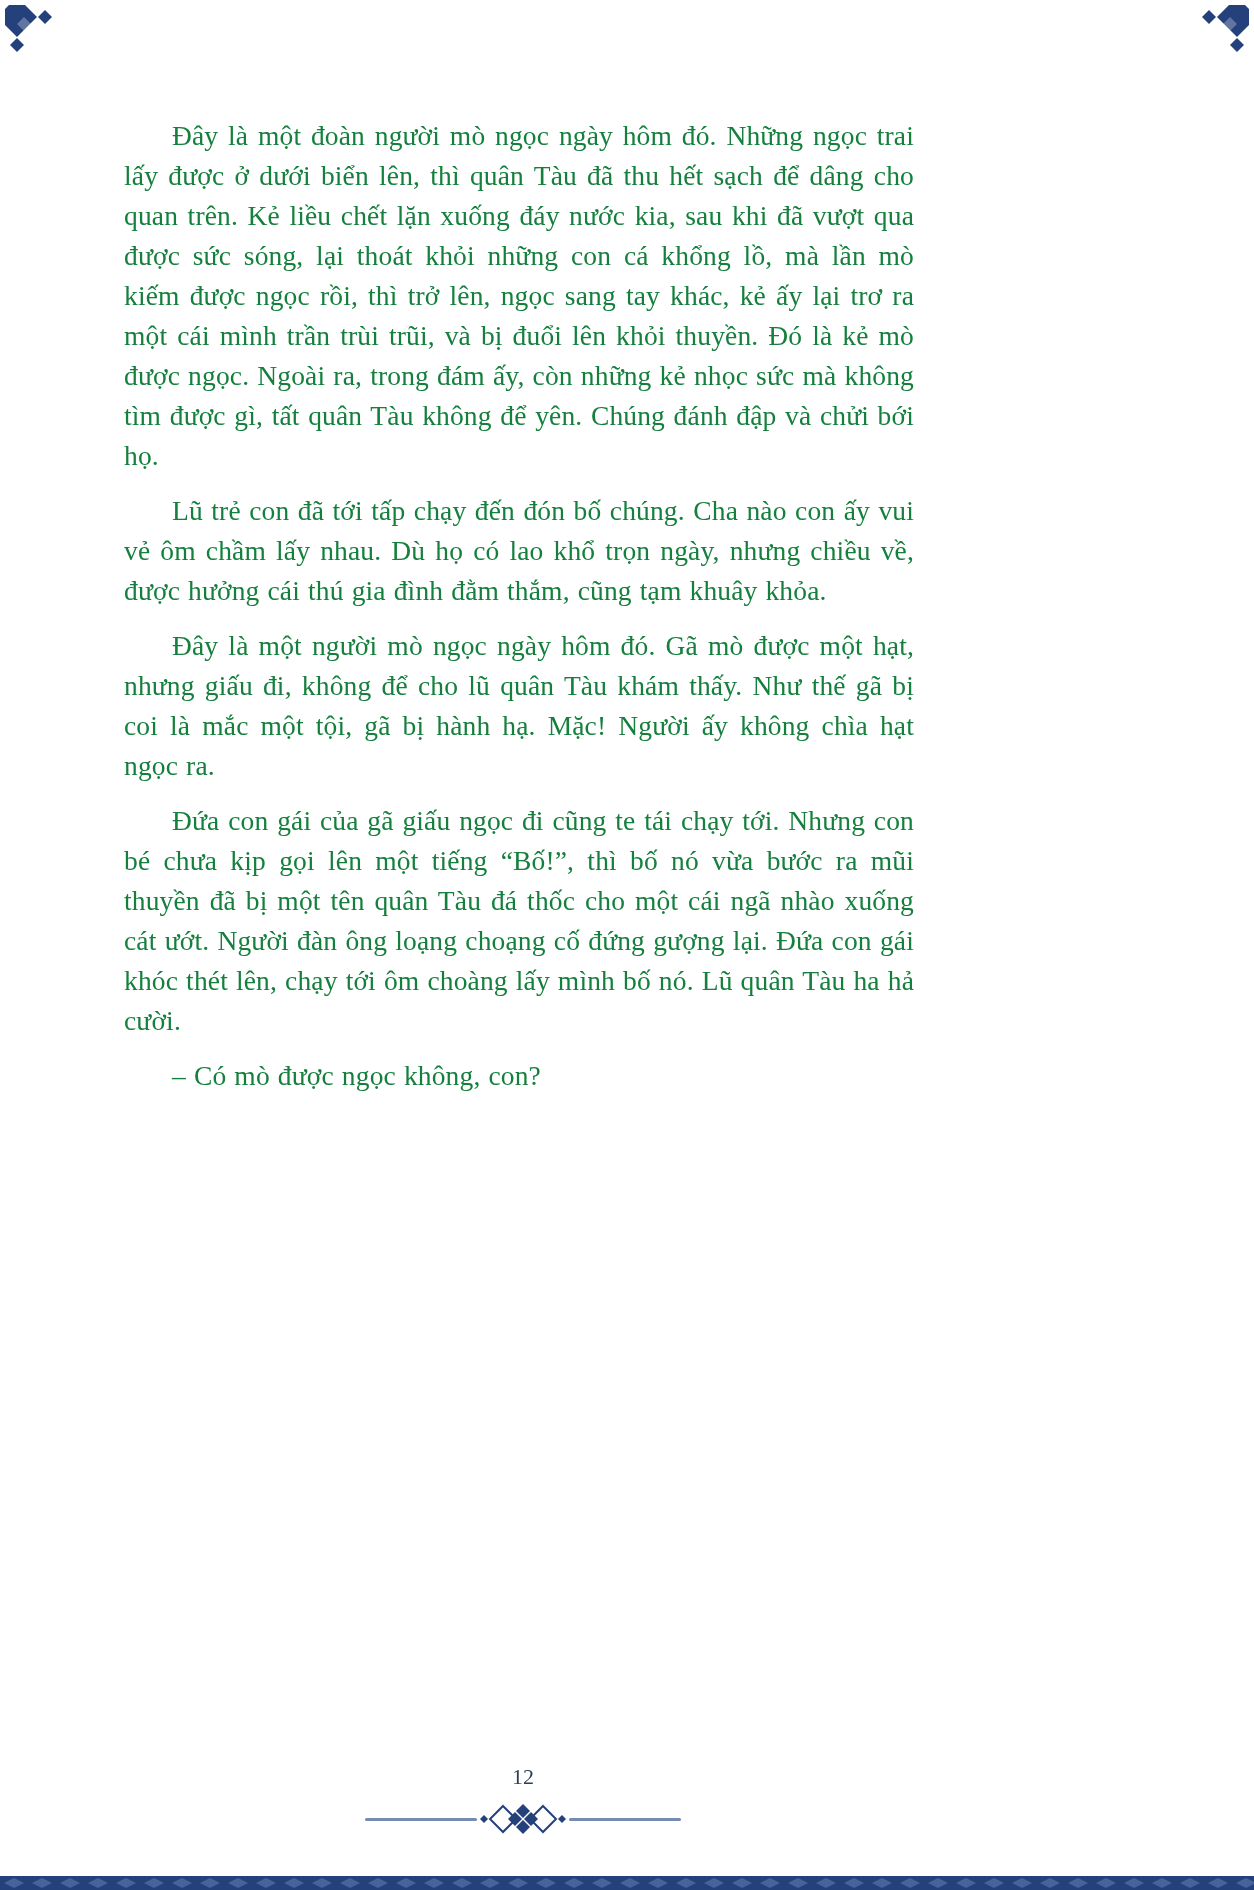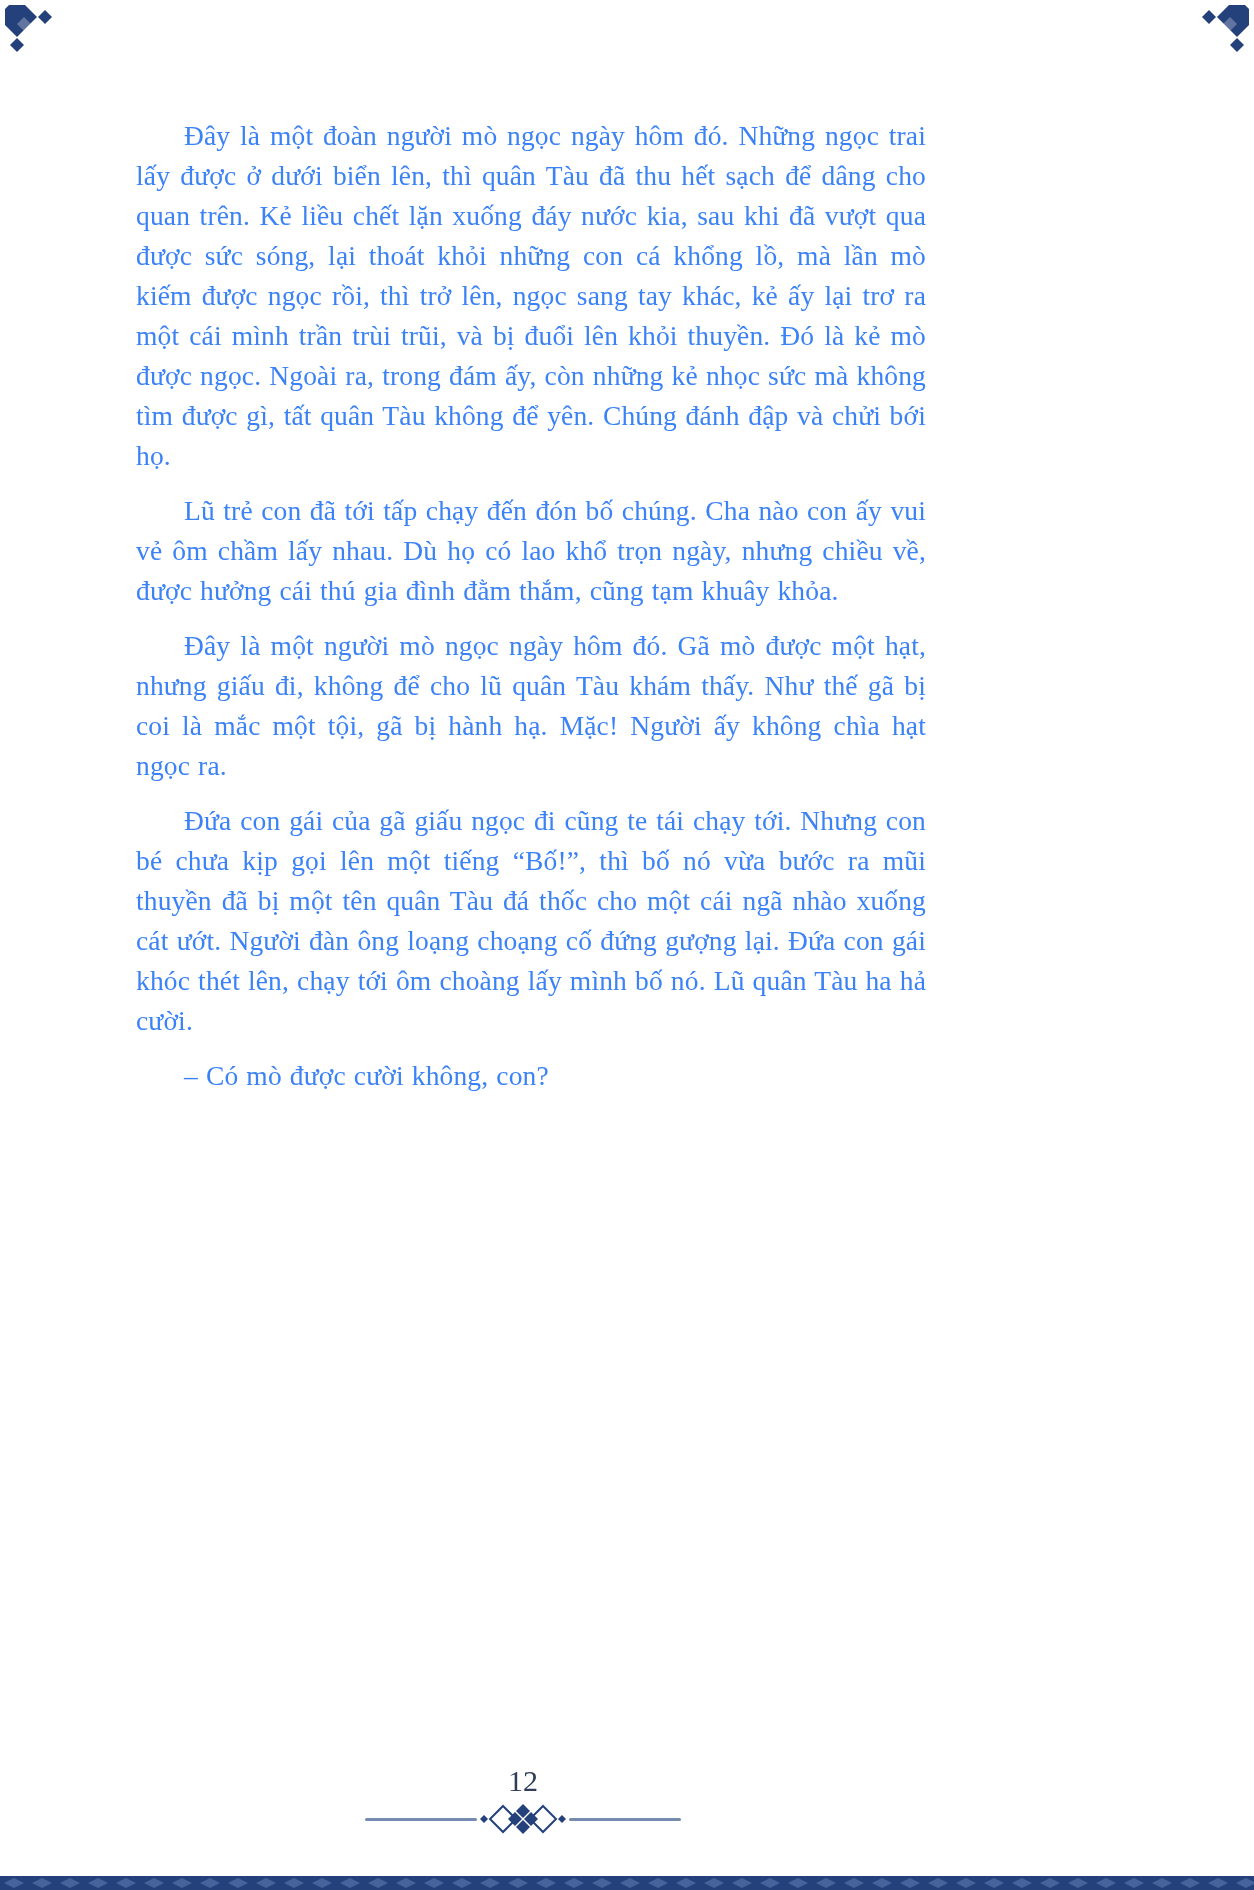--- a/index.html
+++ b/index.html
@@ -10,41 +10,41 @@
     background: #ffffff;
     font-family: "Liberation Serif", "DejaVu Serif", serif;
     overflow: hidden;
   }
   .page {
     position: absolute;
     inset: 0;
   }
   .text-block {
     position: absolute;
-    left: 136px;
+    left: 124px;
     top: 116px;
     width: 790px;
-    color: #3b82f6;
+    color: #15803d;
   }
   .text-block p {
     margin: 0 0 15px 0;
     font-size: 27.5px;
     line-height: 40px;
     text-align: justify;
     text-indent: 48px;
     letter-spacing: 0.15px;
     word-spacing: 1px;
   }
   .page-number {
     position: absolute;
     left: 128px;
     top: 1764px;
     width: 790px;
     text-align: center;
-    font-size: 30px;
+    font-size: 22px;
     color: #2f3d58;
   }
   .corner {
     position: absolute;
     top: 5px;
   }
   .corner.tl { left: 5px; }
   .corner.tr { right: 5px; }
   .divider {
     position: absolute;
@@ -82,21 +82,21 @@
       <path d="M40,5 L47,12 L40,19 L33,12 Z" fill="#24417c"></path>
       <path d="M5,40 L12,33 L19,40 L12,47 Z" fill="#24417c"></path>
     </g>
   </svg>
 
   <main class="text-block">
     <p>Đây là một đoàn người mò ngọc ngày hôm đó. Những ngọc trai lấy được ở dưới biển lên, thì quân Tàu đã thu hết sạch để dâng cho quan trên. Kẻ liều chết lặn xuống đáy nước kia, sau khi đã vượt qua được sức sóng, lại thoát khỏi những con cá khổng lồ, mà lần mò kiếm được ngọc rồi, thì trở lên, ngọc sang tay khác, kẻ ấy lại trơ ra một cái mình trần trùi trũi, và bị đuổi lên khỏi thuyền. Đó là kẻ mò được ngọc. Ngoài ra, trong đám ấy, còn những kẻ nhọc sức mà không tìm được gì, tất quân Tàu không để yên. Chúng đánh đập và chửi bới họ.</p>
     <p>Lũ trẻ con đã tới tấp chạy đến đón bố chúng. Cha nào con ấy vui vẻ ôm chầm lấy nhau. Dù họ có lao khổ trọn ngày, nhưng chiều về, được hưởng cái thú gia đình đằm thắm, cũng tạm khuây khỏa.</p>
     <p>Đây là một người mò ngọc ngày hôm đó. Gã mò được một hạt, nhưng giấu đi, không để cho lũ quân Tàu khám thấy. Như thế gã bị coi là mắc một tội, gã bị hành hạ. Mặc! Người ấy không chìa hạt ngọc ra.</p>
     <p>Đứa con gái của gã giấu ngọc đi cũng te tái chạy tới. Nhưng con bé chưa kịp gọi lên một tiếng “Bố!”, thì bố nó vừa bước ra mũi thuyền đã bị một tên quân Tàu đá thốc cho một cái ngã nhào xuống cát ướt. Người đàn ông loạng choạng cố đứng gượng lại. Đứa con gái khóc thét lên, chạy tới ôm choàng lấy mình bố nó. Lũ quân Tàu ha hả cười.</p>
-    <p>– Có mò được cười không, con?</p>
+    <p>– Có mò được ngọc không, con?</p>
   </main>
 
   <div class="page-number">12</div>
 
   <div class="divider">
     <svg width="320" height="40" viewBox="0 0 320 40">
       <rect x="2" y="18" width="112" height="3" rx="1.5" fill="#758bb0"></rect>
       <rect x="206" y="18" width="112" height="3" rx="1.5" fill="#758bb0"></rect>
       <path d="M140,6 L153,19 L140,32 L127,19 Z" fill="none" stroke="#24417c" stroke-width="2"></path>
       <path d="M180,6 L193,19 L180,32 L167,19 Z" fill="none" stroke="#24417c" stroke-width="2"></path>

